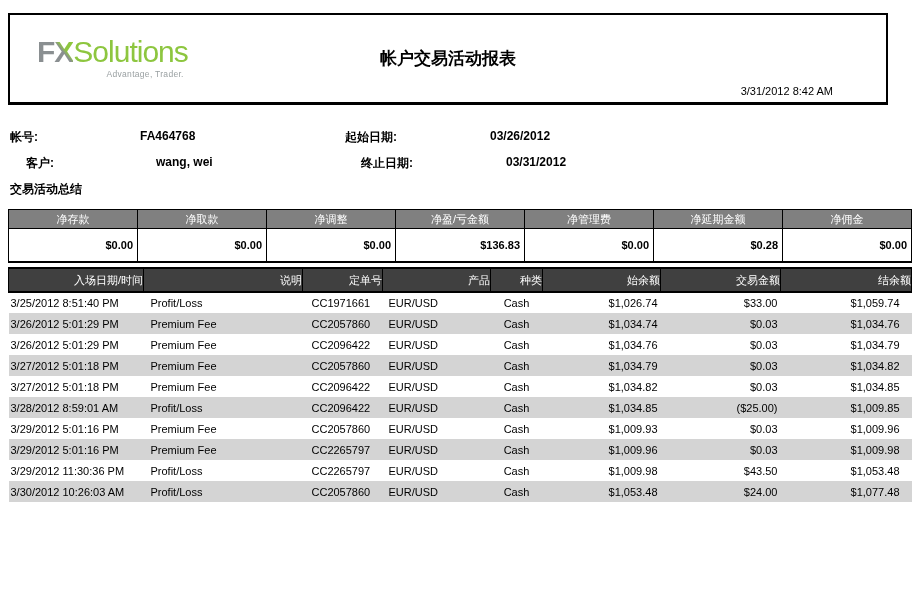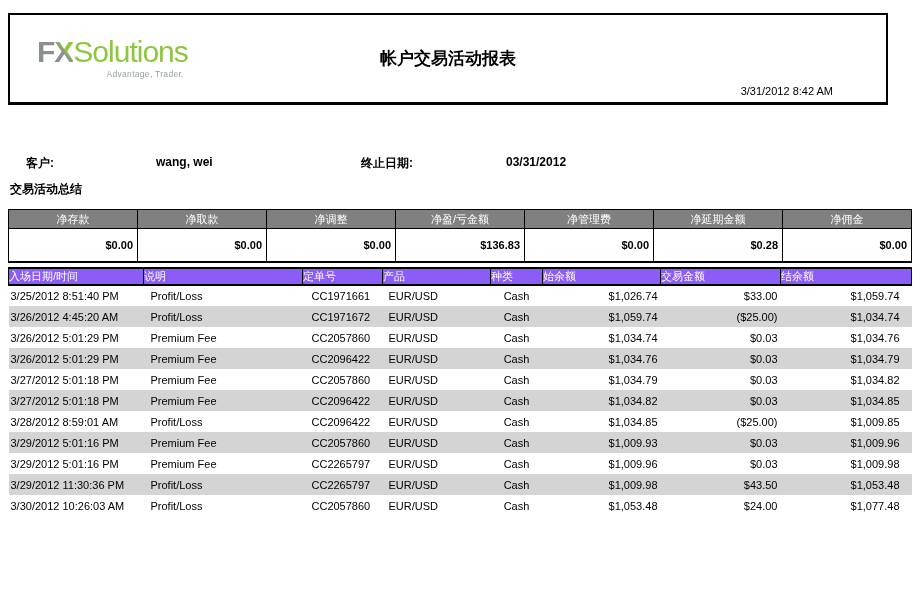--- a/index.html
+++ b/index.html
@@ -38,23 +38,23 @@
   
   table { border-collapse:collapse; table-layout:fixed; }
   .summary-table { position:absolute; left:8px; top:209px; width:903px;
     border:1px solid #000; border-bottom-width:2px; }
   .summary-table th { background:#808080; color:#fff; font-weight:normal; font-size:11px;
     height:19px; border:1px solid #000; text-align:center; overflow:hidden; white-space:nowrap; }
   .summary-table td { height:33px; font-size:11px; font-weight:bold; text-align:right;
     padding-right:4px; border:1px solid #000; background:#fff; overflow:hidden; white-space:nowrap; }
 
   .tx-table { position:absolute; left:8px; top:267px; width:903px; }
-  .tx-table th { background:#8b5cf6; color:#fff; font-weight:normal; font-size:11px;
-    height:17px; border:1px solid #000; border-top-width:2px; border-bottom-width:2px;
-    text-align:left; overflow:hidden; white-space:nowrap; }
+  .tx-table th { background:#404040; color:#fff; font-weight:normal; font-size:11px;
+    height:24px; border:1px solid #000; border-top-width:2px; border-bottom-width:2px;
+    text-align:right; overflow:hidden; white-space:nowrap; }
   .tx-table td { height:21px; font-size:11px; overflow:hidden; white-space:nowrap; }
   .tx-table tbody tr:nth-child(even) td { background:#d4d4d4; }
   .tx-table td.a-left   { text-align:left; }
   .tx-table td.a-center { text-align:center; }
   .tx-table td.a-right  { text-align:right; }
   .tx-table td.c0 { padding-left:2px; }
   .tx-table td.c1 { padding-left:7px; }
   .tx-table td.c2 { padding-left:9px; }
   .tx-table td.c3 { padding-left:6px; }
   .tx-table td.c5 { padding-right:3px; }
@@ -68,20 +68,26 @@
 
   <div class="header-box">
     <div class="logo">
       <div class="logo-main"><span class="logo-fx">F</span><span class="logo-x">X</span><span class="logo-solutions">Solutions</span></div>
       <div class="logo-tagline">Advantage, Trader.</div>
     </div>
     <div class="report-title">帐户交易活动报表</div>
     <div class="report-datetime">3/31/2012 8:42 AM</div>
   </div>
 
+  <div class="info-row" id="info-row-1">
+    <span class="l1">帐号:</span>
+    <span class="v1">FA464768</span>
+    <span class="l2">起始日期:</span>
+    <span class="v2">03/26/2012</span>
+  </div>
   <div class="info-row" id="info-row-2">
     <span class="l1">客户:</span>
     <span class="v1">wang, wei</span>
     <span class="l2">终止日期:</span>
     <span class="v2">03/31/2012</span>
   </div>
 
   <div class="section-title">交易活动总结</div>
 
   <table class="summary-table">
@@ -146,30 +152,20 @@
           <td class="a-left c0">3/25/2012 8:51:40 PM</td>
           <td class="a-left c1">Profit/Loss</td>
           <td class="a-left c2">CC1971661</td>
           <td class="a-left c3">EUR/USD</td>
           <td class="a-center c4">Cash</td>
           <td class="a-right c5">$1,026.74</td>
           <td class="a-right c6">$33.00</td>
           <td class="a-right c7">$1,059.74</td>
         </tr>
         <tr>
-          <td class="a-left c0">3/26/2012 4:45:20 AM</td>
-          <td class="a-left c1">Profit/Loss</td>
-          <td class="a-left c2">CC1971672</td>
-          <td class="a-left c3">EUR/USD</td>
-          <td class="a-center c4">Cash</td>
-          <td class="a-right c5">$1,059.74</td>
-          <td class="a-right c6">($25.00)</td>
-          <td class="a-right c7">$1,034.74</td>
-        </tr>
-        <tr>
           <td class="a-left c0">3/26/2012 5:01:29 PM</td>
           <td class="a-left c1">Premium Fee</td>
           <td class="a-left c2">CC2057860</td>
           <td class="a-left c3">EUR/USD</td>
           <td class="a-center c4">Cash</td>
           <td class="a-right c5">$1,034.74</td>
           <td class="a-right c6">$0.03</td>
           <td class="a-right c7">$1,034.76</td>
         </tr>
         <tr>

